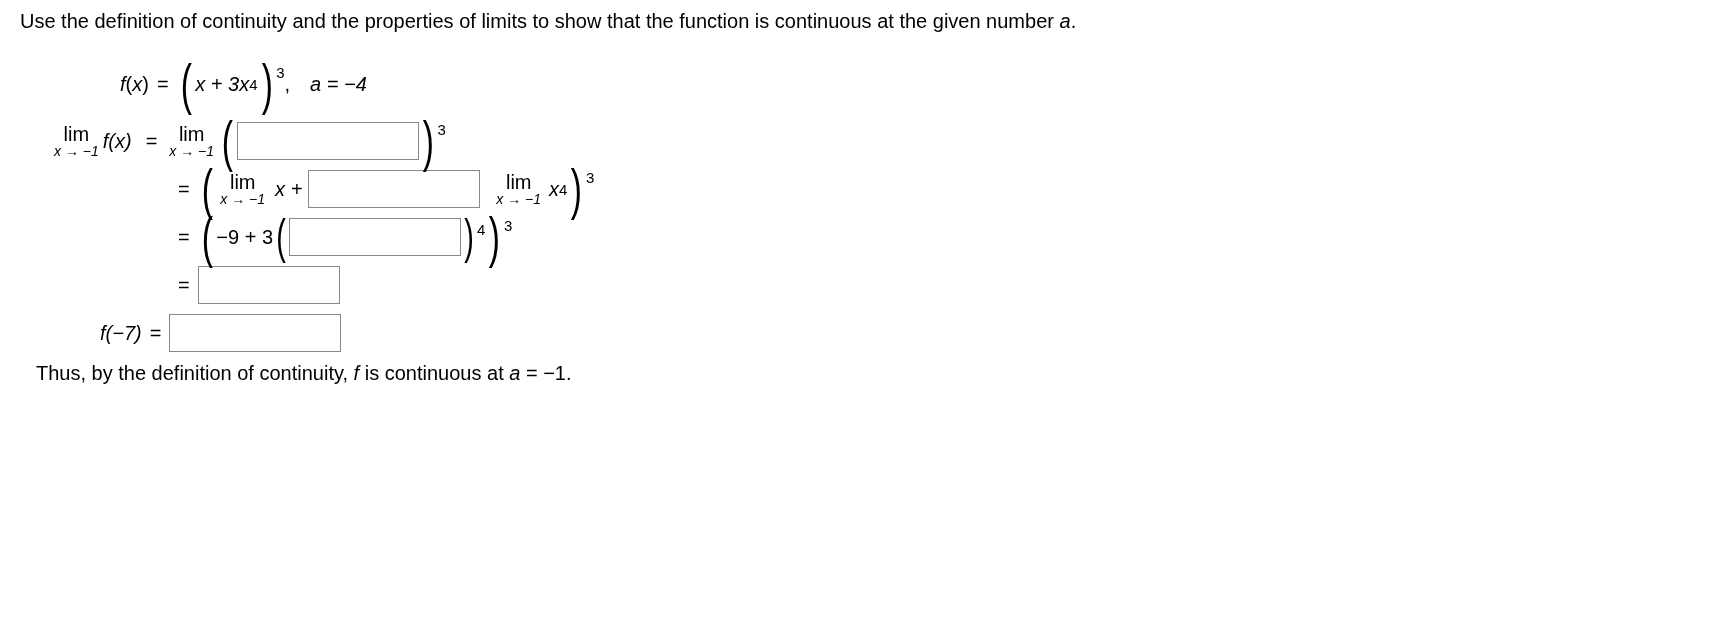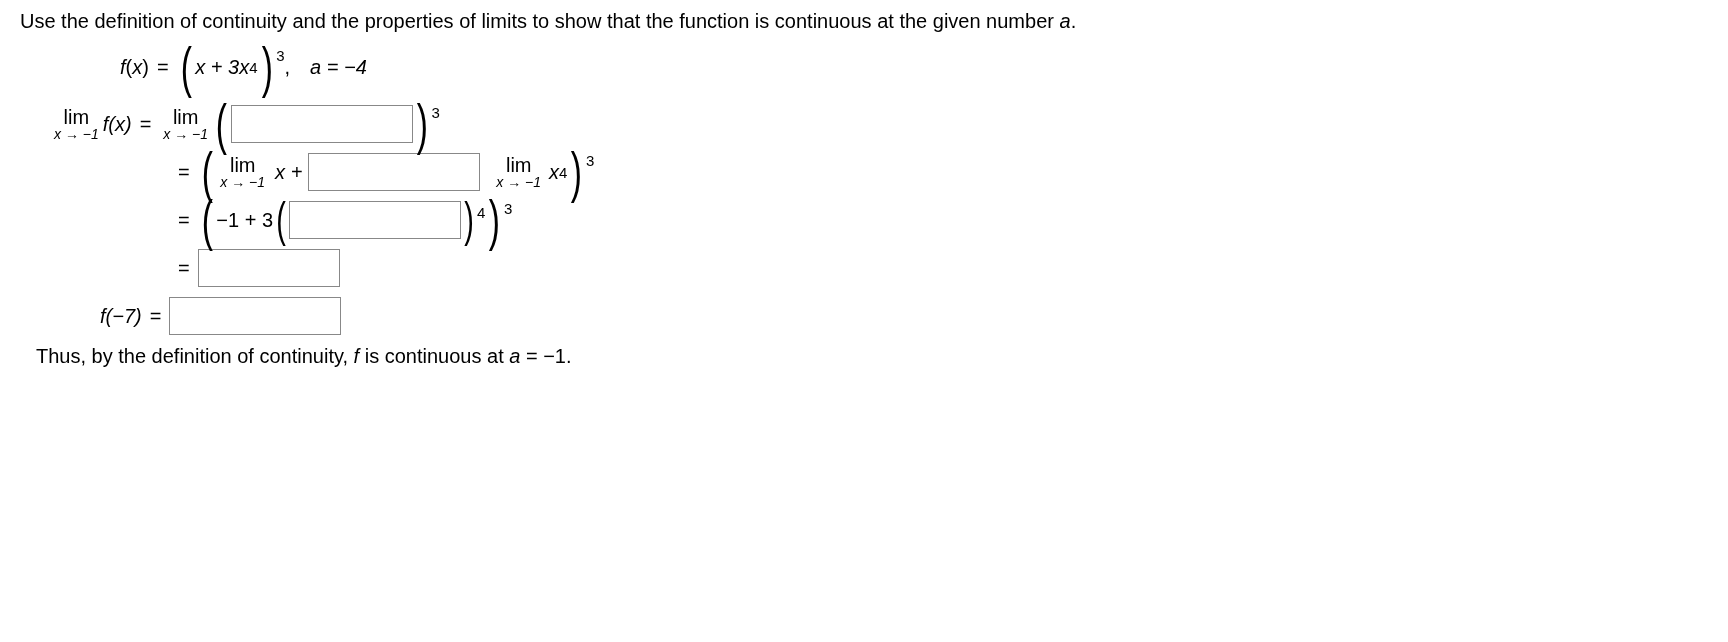--- a/index.html
+++ b/index.html
@@ -4,21 +4,21 @@
 <style>
   body {
     font-family: Arial, Helvetica, sans-serif;
     font-size: 20px;
     color: #000;
     margin: 0;
     padding: 10px 20px;
     width: 1688px;
   }
   .instruction {
-    margin-bottom: 6px;
+    margin-bottom: 23px;
   }
   .italic { font-style: italic; }
   .func-def {
     margin-left: 100px;
     display: flex;
     align-items: center;
     height: 56px;
   }
   .row {
     display: flex;
@@ -86,21 +86,21 @@
     <span class="sup sup-high">3</span>
   <span style="margin-right:20px;">,</span>
   <span class="italic">a = −4</span>
 </div>
 
 <div class="row">
   <span class="lim">
     <span class="top">lim</span>
     <span class="bot italic arrow">x → −1</span>
   </span>
-  <span class="italic" style="">f(x)</span>
+  <span class="italic" style="margin-right:6px">f(x)</span>
   <span class="eq">=</span>
   <span class="lim">
     <span class="top">lim</span>
     <span class="bot italic arrow">x → −1</span>
   </span>
   <span class="paren-lg">(</span>
   <span class="input w-lg"></span>
   <span class="paren-lg">)</span>
     <span class="sup sup-high">3</span>
 </div>
@@ -121,21 +121,21 @@
   </span>
   <span class="italic" style="margin-left:4px">x</span>
     <span class="sup">4</span>
   <span class="paren-lg">)</span>
     <span class="sup sup-high">3</span>
 </div>
 
 <div class="row indent2">
   <span class="eq">=</span>
   <span class="paren-lg">(</span>
-  <span>−1 + 3</span>
+  <span>−9 + 3</span>
   <span class="paren-lg" style="font-size:48px">(</span>
   <span class="input w-md"></span>
   <span class="paren-lg" style="font-size:48px">)</span>
     <span class="sup" style="top:-8px">4</span>
   <span class="paren-lg">)</span>
     <span class="sup sup-high">3</span>
 </div>
 
 <div class="row indent2">
   <span class="eq">=</span>

